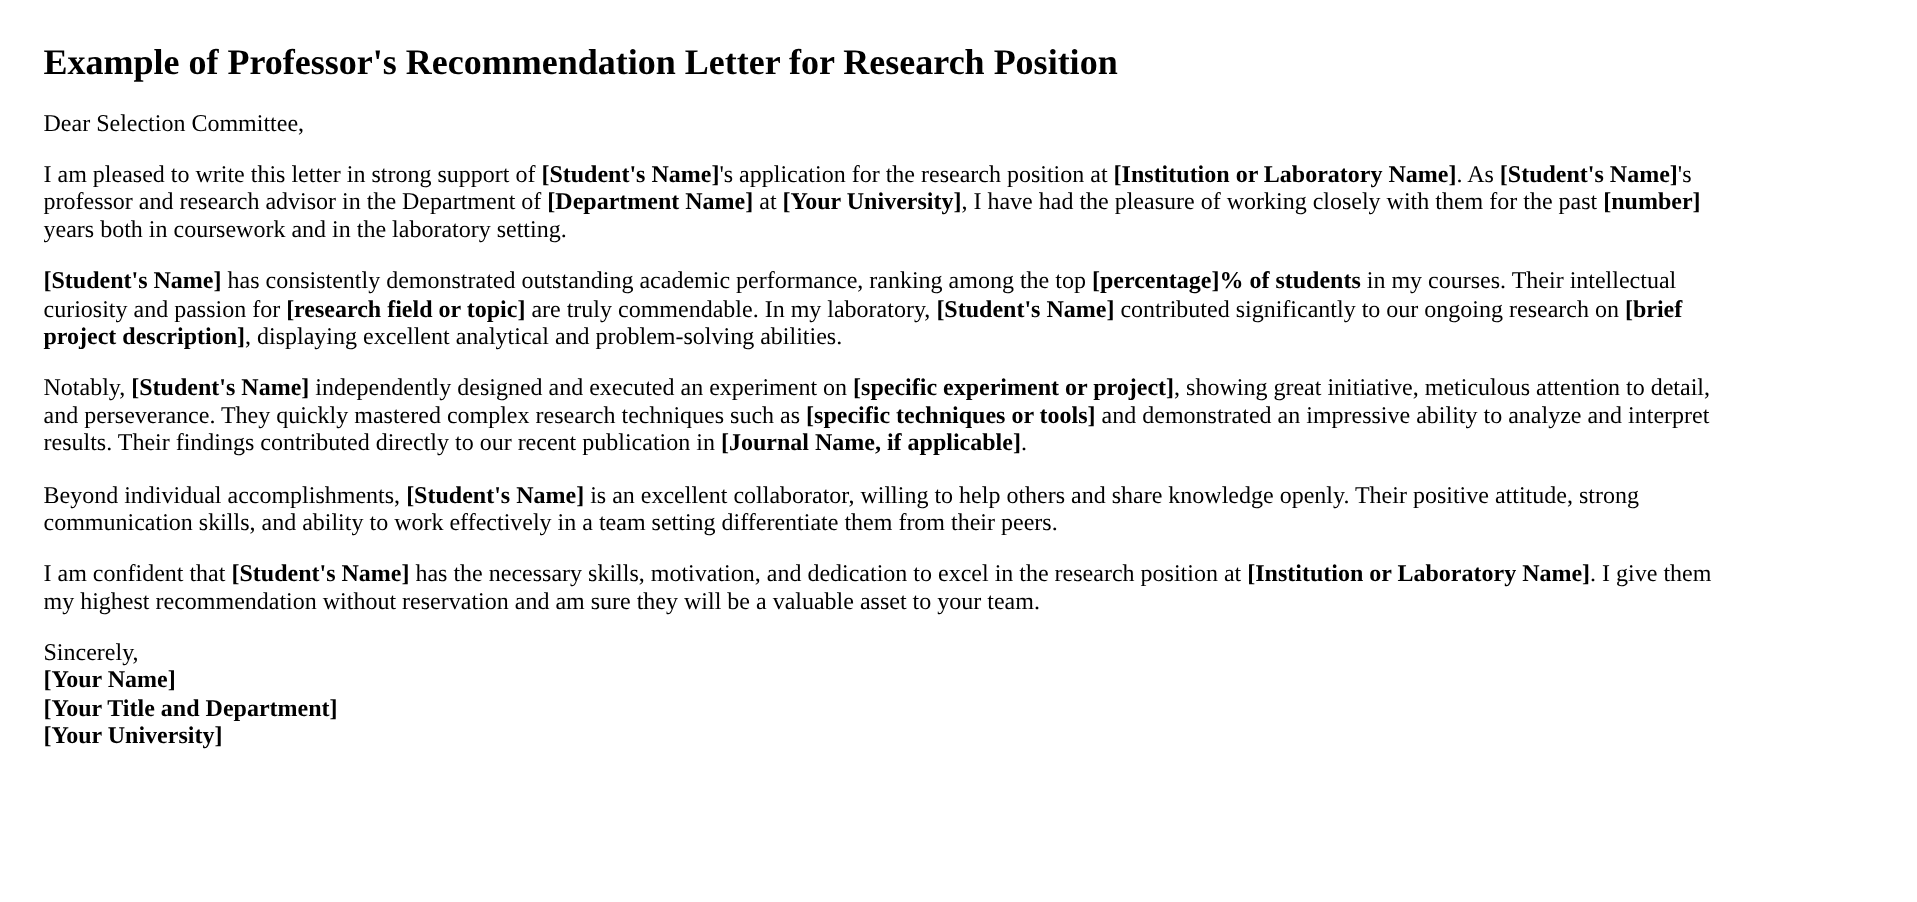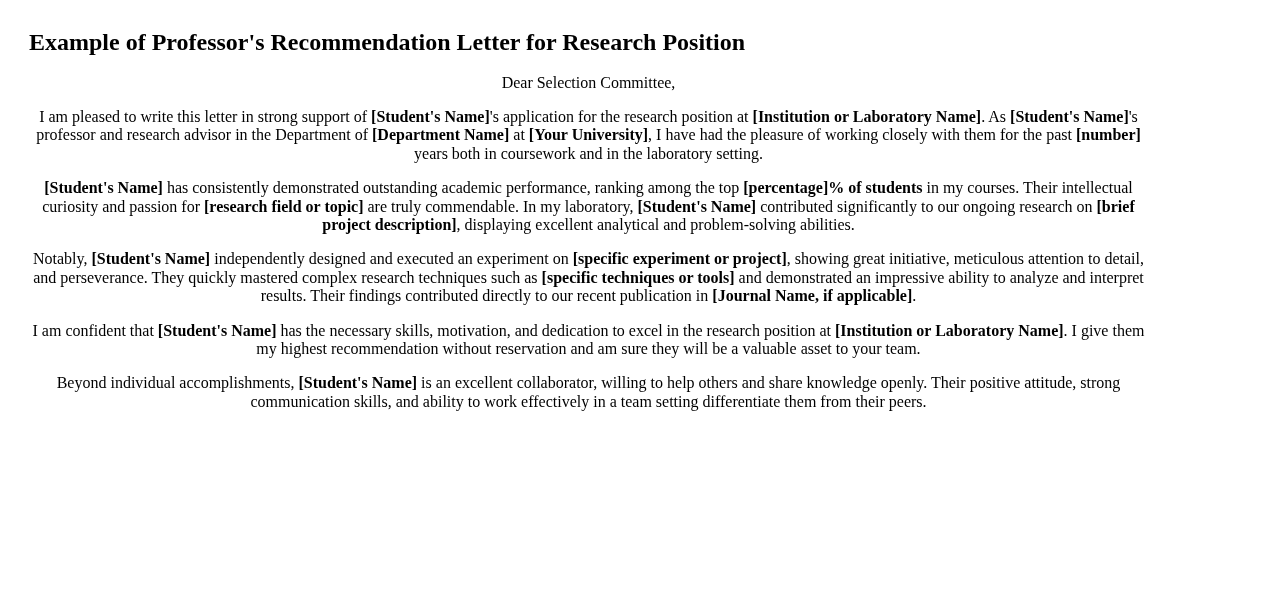--- a/index.html
+++ b/index.html
@@ -21,21 +21,20 @@
     background: #ffffff;
   }
   h1.doc-title {
     font-size: 24px;
     font-weight: bold;
     margin: 19px 0 17px 0;
     line-height: 1.15;
   }
   p {
     margin: 16px 0;
-    text-align: center;
   }
   p b {
     font-weight: bold;
     margin-top: 31px;
   }
   .sig .line {
     display: block;
   }
   .sig .bold {
     font-weight: bold;
@@ -45,16 +44,22 @@
 <body>
 
 <div class="page">
   <h1 class="doc-title">Example of Professor's Recommendation Letter for Research Position</h1>
 
   <p>Dear Selection Committee,</p>
 
   <p>I am pleased to write this letter in strong support of <b>[Student's Name]</b>'s application for the research position at <b>[Institution or Laboratory Name]</b>. As <b>[Student's Name]</b>'s professor and research advisor in the Department of <b>[Department Name]</b> at <b>[Your University]</b>, I have had the pleasure of working closely with them for the past <b>[number]</b> years both in coursework and in the laboratory setting.</p>
   <p><b>[Student's Name]</b> has consistently demonstrated outstanding academic performance, ranking among the top <b>[percentage]% of students</b> in my courses. Their intellectual curiosity and passion for <b>[research field or topic]</b> are truly commendable. In my laboratory, <b>[Student's Name]</b> contributed significantly to our ongoing research on <b>[brief project description]</b>, displaying excellent analytical and problem-solving abilities.</p>
   <p>Notably, <b>[Student's Name]</b> independently designed and executed an experiment on <b>[specific experiment or project]</b>, showing great initiative, meticulous attention to detail, and perseverance. They quickly mastered complex research techniques such as <b>[specific techniques or tools]</b> and demonstrated an impressive ability to analyze and interpret results. Their findings contributed directly to our recent publication in <b>[Journal Name, if applicable]</b>.</p>
+  <p>Beyond individual accomplishments, <b>[Student's Name]</b> is an excellent collaborator, willing to help others and share knowledge openly. Their positive attitude, strong communication skills, and ability to work effectively in a team setting differentiate them from their peers.</p>
   <p>I am confident that <b>[Student's Name]</b> has the necessary skills, motivation, and dedication to excel in the research position at <b>[Institution or Laboratory Name]</b>. I give them my highest recommendation without reservation and am sure they will be a valuable asset to your team.</p>
-  <p>Beyond individual accomplishments, <b>[Student's Name]</b> is an excellent collaborator, willing to help others and share knowledge openly. Their positive attitude, strong communication skills, and ability to work effectively in a team setting differentiate them from their peers.</p>
 
+  <p class="sig">
+    <span class="line">Sincerely,</span>
+    <span class="line bold">[Your Name]</span>
+    <span class="line bold">[Your Title and Department]</span>
+    <span class="line bold">[Your University]</span>
+  </p>
 </div>
 
 </body></html>

